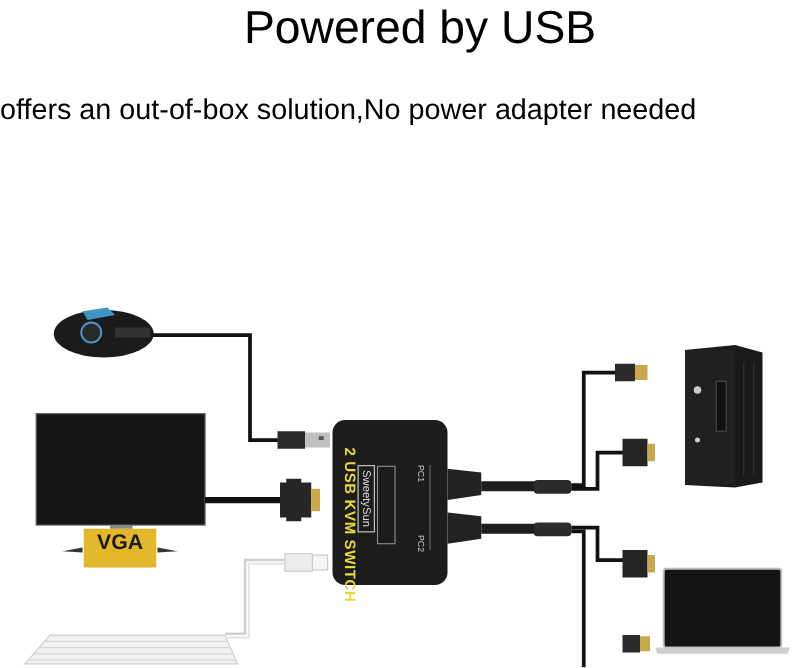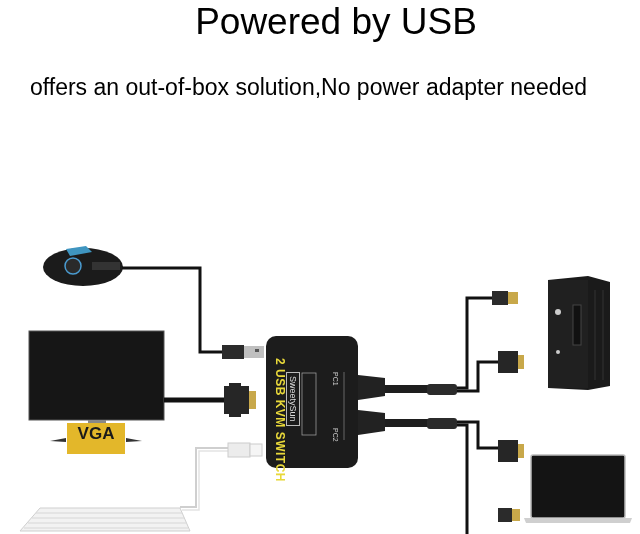--- a/index.html
+++ b/index.html
@@ -1,18 +1,18 @@
 <!DOCTYPE html>
 <html><head>
 <meta charset="utf-8">
 <style>
   html,body{margin:0;padding:0;background:#ffffff;}
   body{width:640px;height:534px;position:relative;overflow:hidden;font-family:"Liberation Sans",sans-serif;}
   .title{position:absolute;left:0;top:0;width:640px;text-align:center;font-size:37px;color:#000;line-height:40px;top:2px;letter-spacing:0px;margin-left:16px;}
-  .subtitle{position:absolute;left:0;top:72px;width:551px;text-align:center;font-size:23px;color:#000;line-height:30px;white-space:nowrap;padding-left:30px;}
+  .subtitle{position:absolute;left:0;top:72px;width:551px;text-align:center;font-size:23px;color:#000;line-height:30px;white-space:nowrap;}
   .scene{position:absolute;left:0;top:0;width:640px;height:534px;}
   .vga-label{position:absolute;left:67px;top:423px;width:58px;height:31px;background:#e3b72a;color:#1a1a1a;font-weight:bold;font-size:17px;text-align:center;line-height:21px;}
   .kvm-text{position:absolute;left:271px;top:358px;width:90px;height:16px;transform-origin:0 0;transform:rotate(90deg) translate(0,-16px);font-family:"Liberation Sans",sans-serif;font-weight:bold;font-size:12px;color:#e8d83a;white-space:nowrap;letter-spacing:0.5px;}
   .brand-text{position:absolute;left:300px;top:372px;transform-origin:0 0;transform:rotate(90deg);font-size:9px;color:#ddd;white-space:nowrap;border:1px solid #bbb;padding:1px 3px;}
   .pc1-text{position:absolute;left:339px;top:372px;transform-origin:0 0;transform:rotate(90deg);font-size:7px;color:#ccc;}
   .pc2-text{position:absolute;left:339px;top:428px;transform-origin:0 0;transform:rotate(90deg);font-size:7px;color:#ccc;}
 </style>
 </head>
 <body>
 

